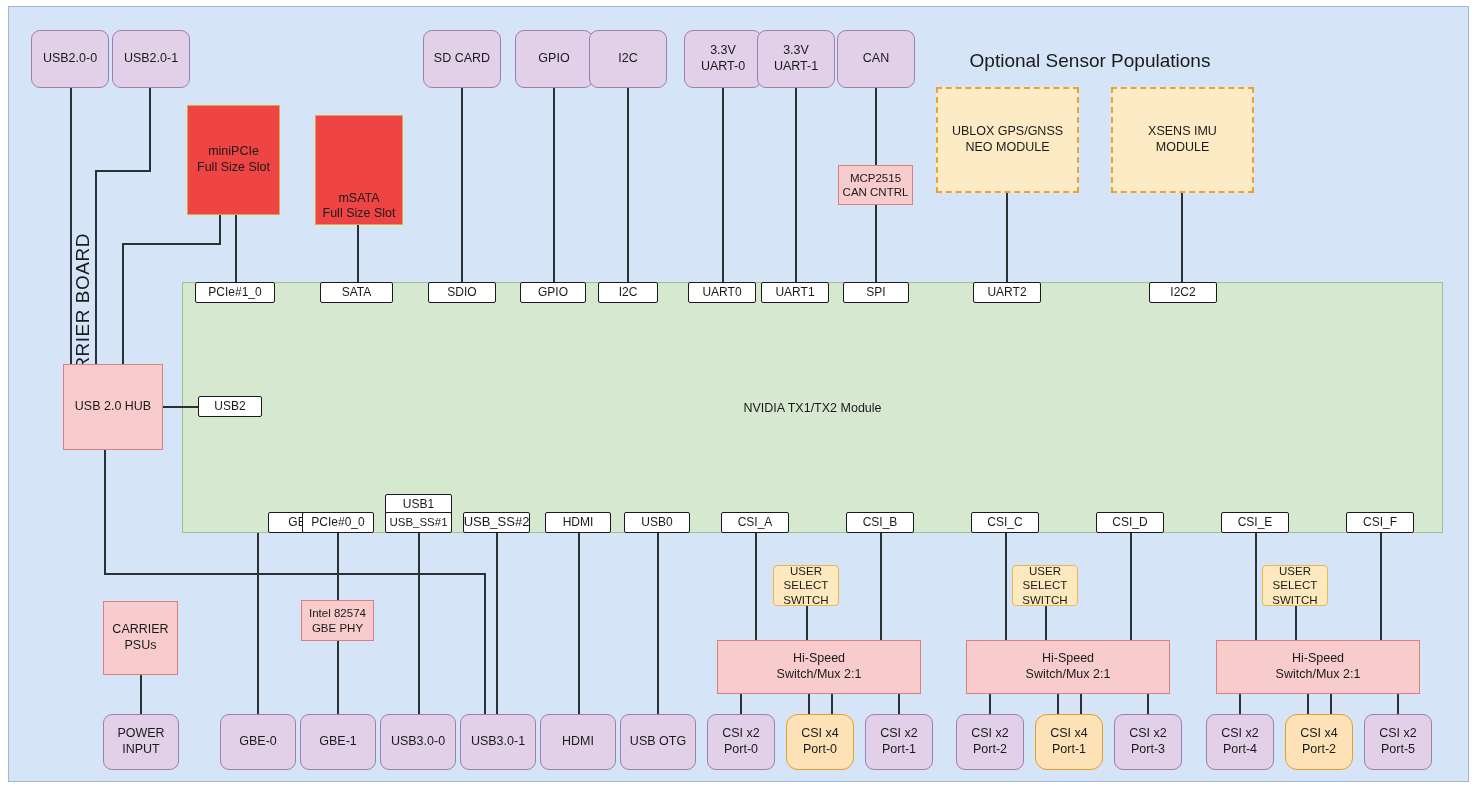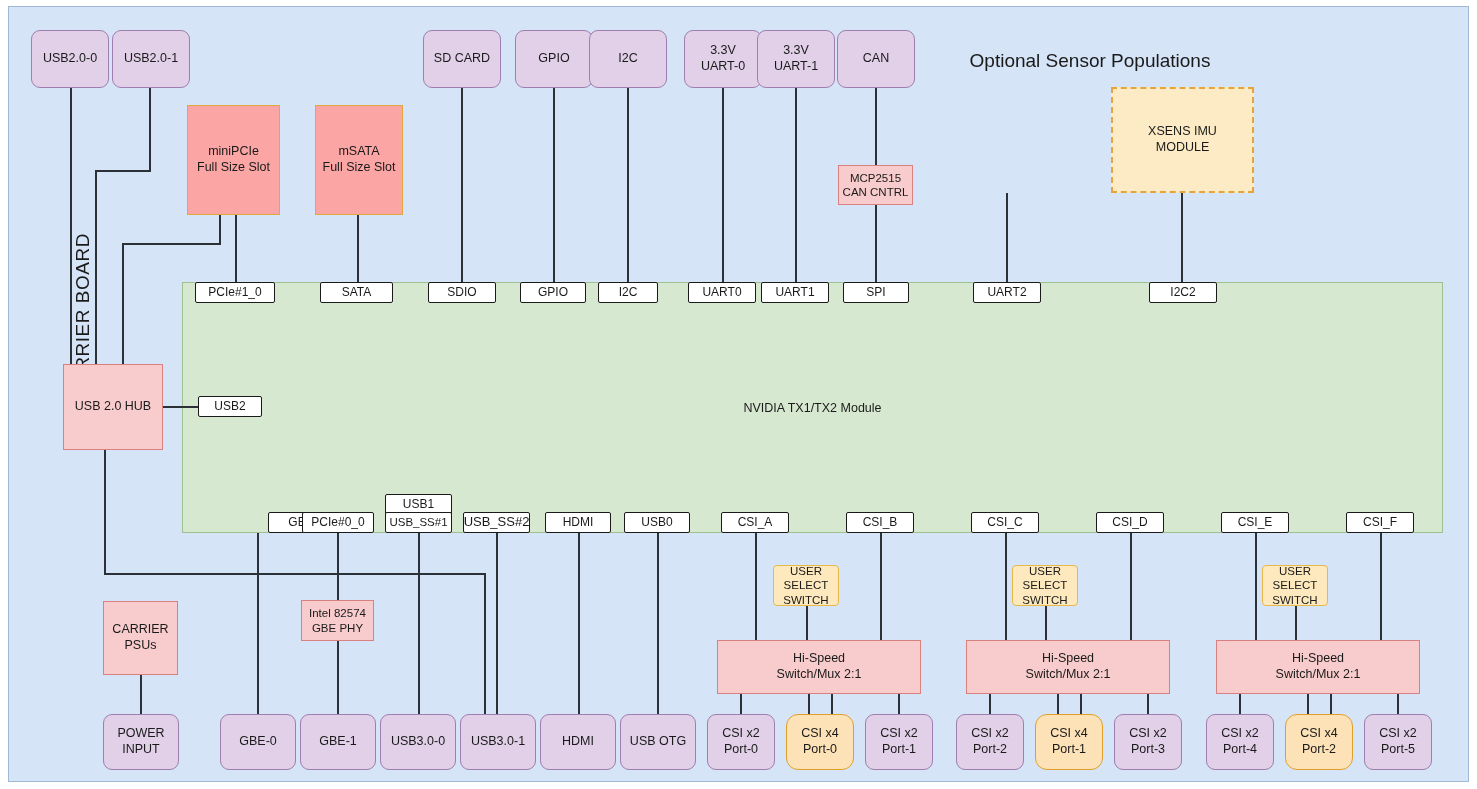--- a/index.html
+++ b/index.html
@@ -21,21 +21,21 @@
   
   .node{
     position:absolute;box-sizing:border-box;display:flex;align-items:center;
     justify-content:center;text-align:center;font-size:12.5px;color:#1a1a1a;
     line-height:1.25;padding:2px 3px;z-index:4;
   }
   .connector{position:absolute;background:#2b3137;z-index:2;}
 
   
   .purple{background:#e1d0e8;border:1.4px solid #9f7fb0;border-radius:9px;}
-  .yellow{background:#fca5a5;border:1.4px solid #e0a93a;}
+  .yellow{background:#ef4444;border:1.4px solid #e0a93a;}
   .yellow-soft{background:#fde9bd;border:1.4px solid #e8b84b;border-radius:4px;}
   .yellow-dash{background:#fcebc4;border:2px dashed #e8a33a;}
   .red{background:#f8cccc;border:1.4px solid #d98080;}
   .white{background:#ffffff;border:1.6px solid #1a1a1a;border-radius:2px;font-size:12px;}
   .orange{background:#fde2b8;border:1.8px solid #e0a028;border-radius:12px;}
   .green-module{
     position:absolute;background:#d7e8d0;border:1px solid #9fc090;box-sizing:border-box;
   }
   .module-title{
     position:absolute;width:100%;text-align:center;font-size:12.5px;color:#1a1a1a;
@@ -157,26 +157,30 @@
 UART-1</span>
   </div>
   <div class="node purple" style="left:837px;top:30px;width:78px;height:58px;">
     <span>CAN</span>
   </div>
 
   <div class="node yellow" style="left:187px;top:105px;width:93px;height:110px;white-space:pre-line;">
     <span style="white-space:pre-line;">miniPCIe
 Full Size Slot</span>
   </div>
-  <div class="node yellow" style="left:315px;top:105px;width:88px;height:110px;white-space:pre-line;">
+  <div class="node yellow" style="left:315px;top:115px;width:88px;height:110px;white-space:pre-line;align-items:flex-end;">
     <span style="white-space:pre-line;">mSATA
 Full Size Slot</span>
   </div>
 
   <div class="section-title" style="left:930px;top:50px;width:320px;">Optional Sensor Populations</div>
+  <div class="node yellow-dash" style="left:936px;top:87px;width:143px;height:106px;white-space:pre-line;">
+    <span style="white-space:pre-line;">UBLOX GPS/GNSS
+NEO MODULE</span>
+  </div>
   <div class="node yellow-dash" style="left:1111px;top:87px;width:143px;height:106px;white-space:pre-line;">
     <span style="white-space:pre-line;">XSENS IMU
 MODULE</span>
   </div>
 
   <div class="node red" style="left:838px;top:165px;width:75px;height:40px;white-space:pre-line;font-size:11.5px;">
     <span style="white-space:pre-line;">MCP2515
 CAN CNTRL</span>
   </div>
   <div class="node red" style="left:63px;top:364px;width:100px;height:86px;text-align:center;">

